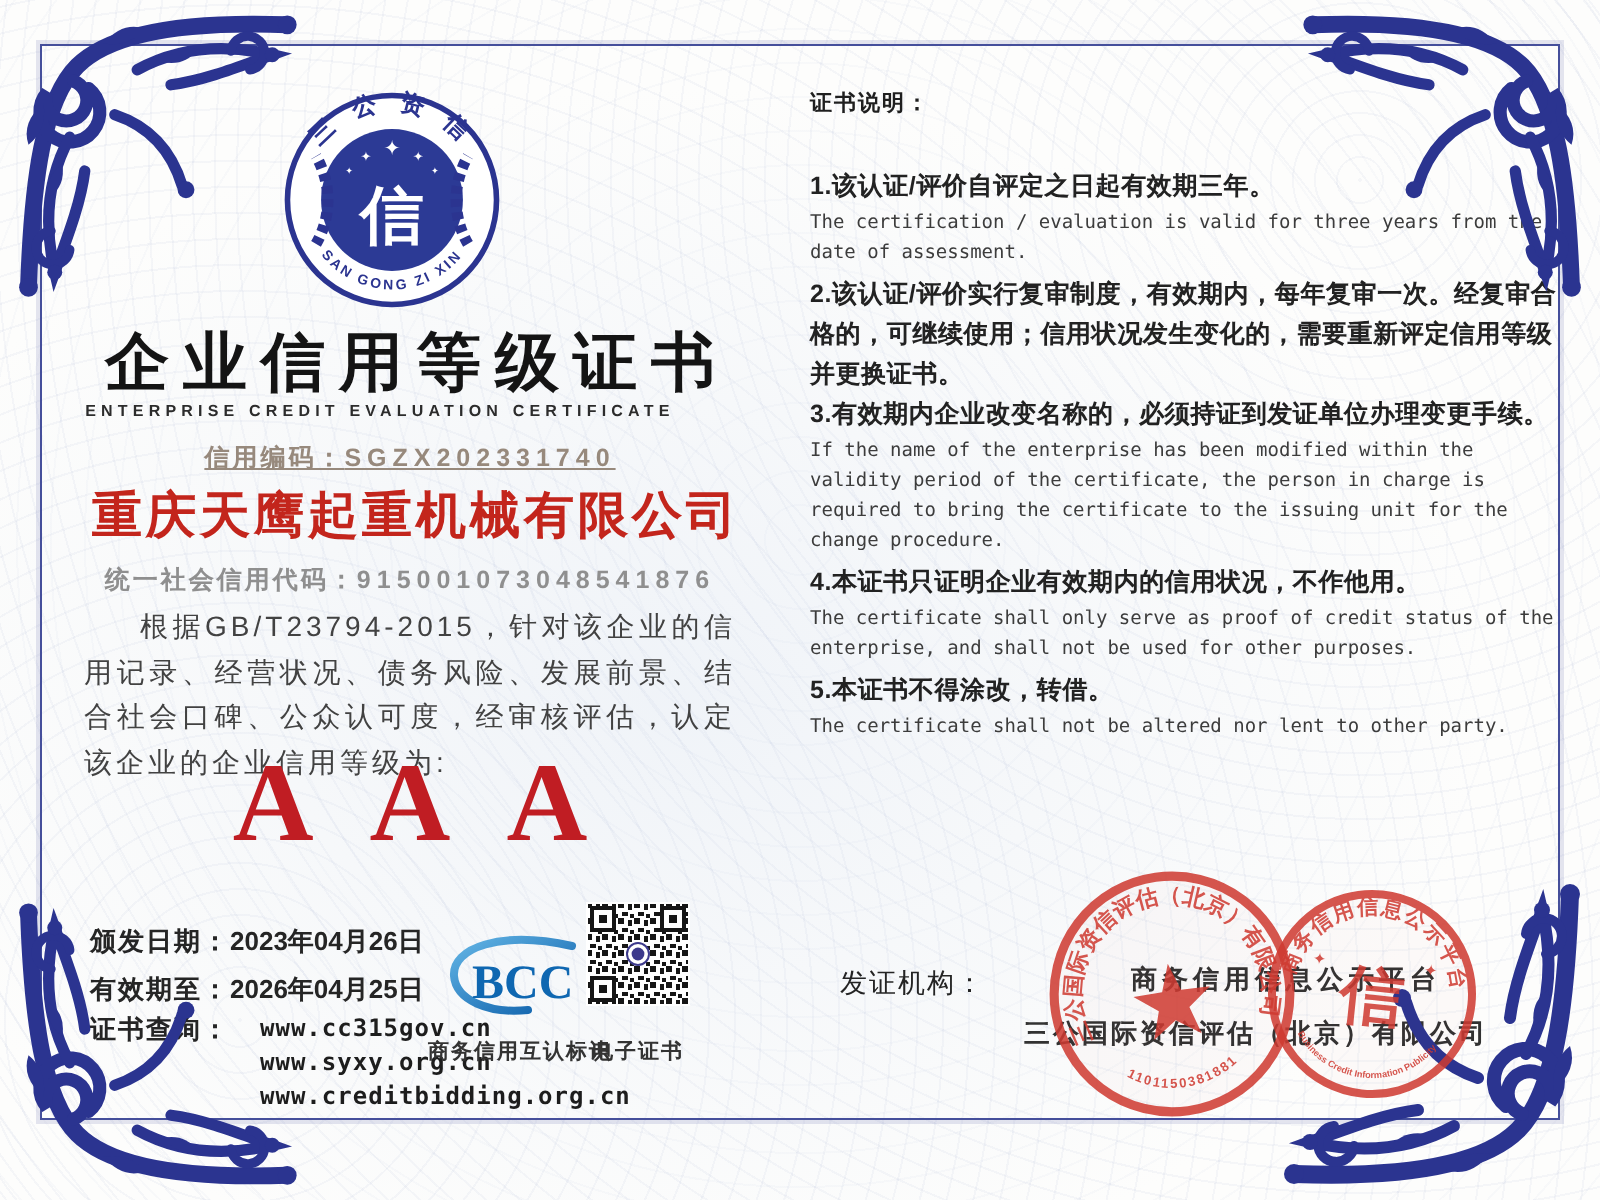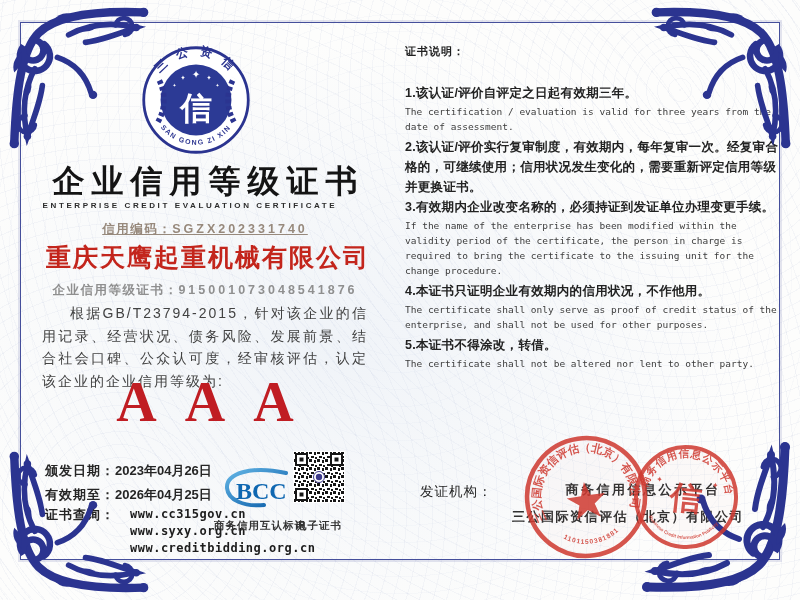--- a/index.html
+++ b/index.html
@@ -166,21 +166,21 @@
     <h1 class="title">企业信用等级证书</h1>
     <div class="subtitle">ENTERPRISE CREDIT EVALUATION CERTIFICATE</div>
 
     <div class="code-line">
       <span class="lbl">信用编码：</span><span class="val">SGZX202331740</span>
     </div>
 
     <div class="company">重庆天鹰起重机械有限公司</div>
 
     <div class="uscc-line">
-      <span class="lbl">企业信用等级证书：</span><span class="val">915001073048541876</span>
+      <span class="lbl">统一社会信用代码：</span><span class="val">915001073048541876</span>
     </div>
 
     <div class="paragraph">根据GB/T23794-2015，针对该企业的信用记录、经营状况、债务风险、发展前景、结合社会口碑、公众认可度，经审核评估，认定该企业的企业信用等级为:</div>
 
     <div class="rating">AAA</div>
   </div>
 
   <div class="meta row-issue">
     <span class="lbl">颁发日期：</span><span>2023年04月26日</span>
   </div>

